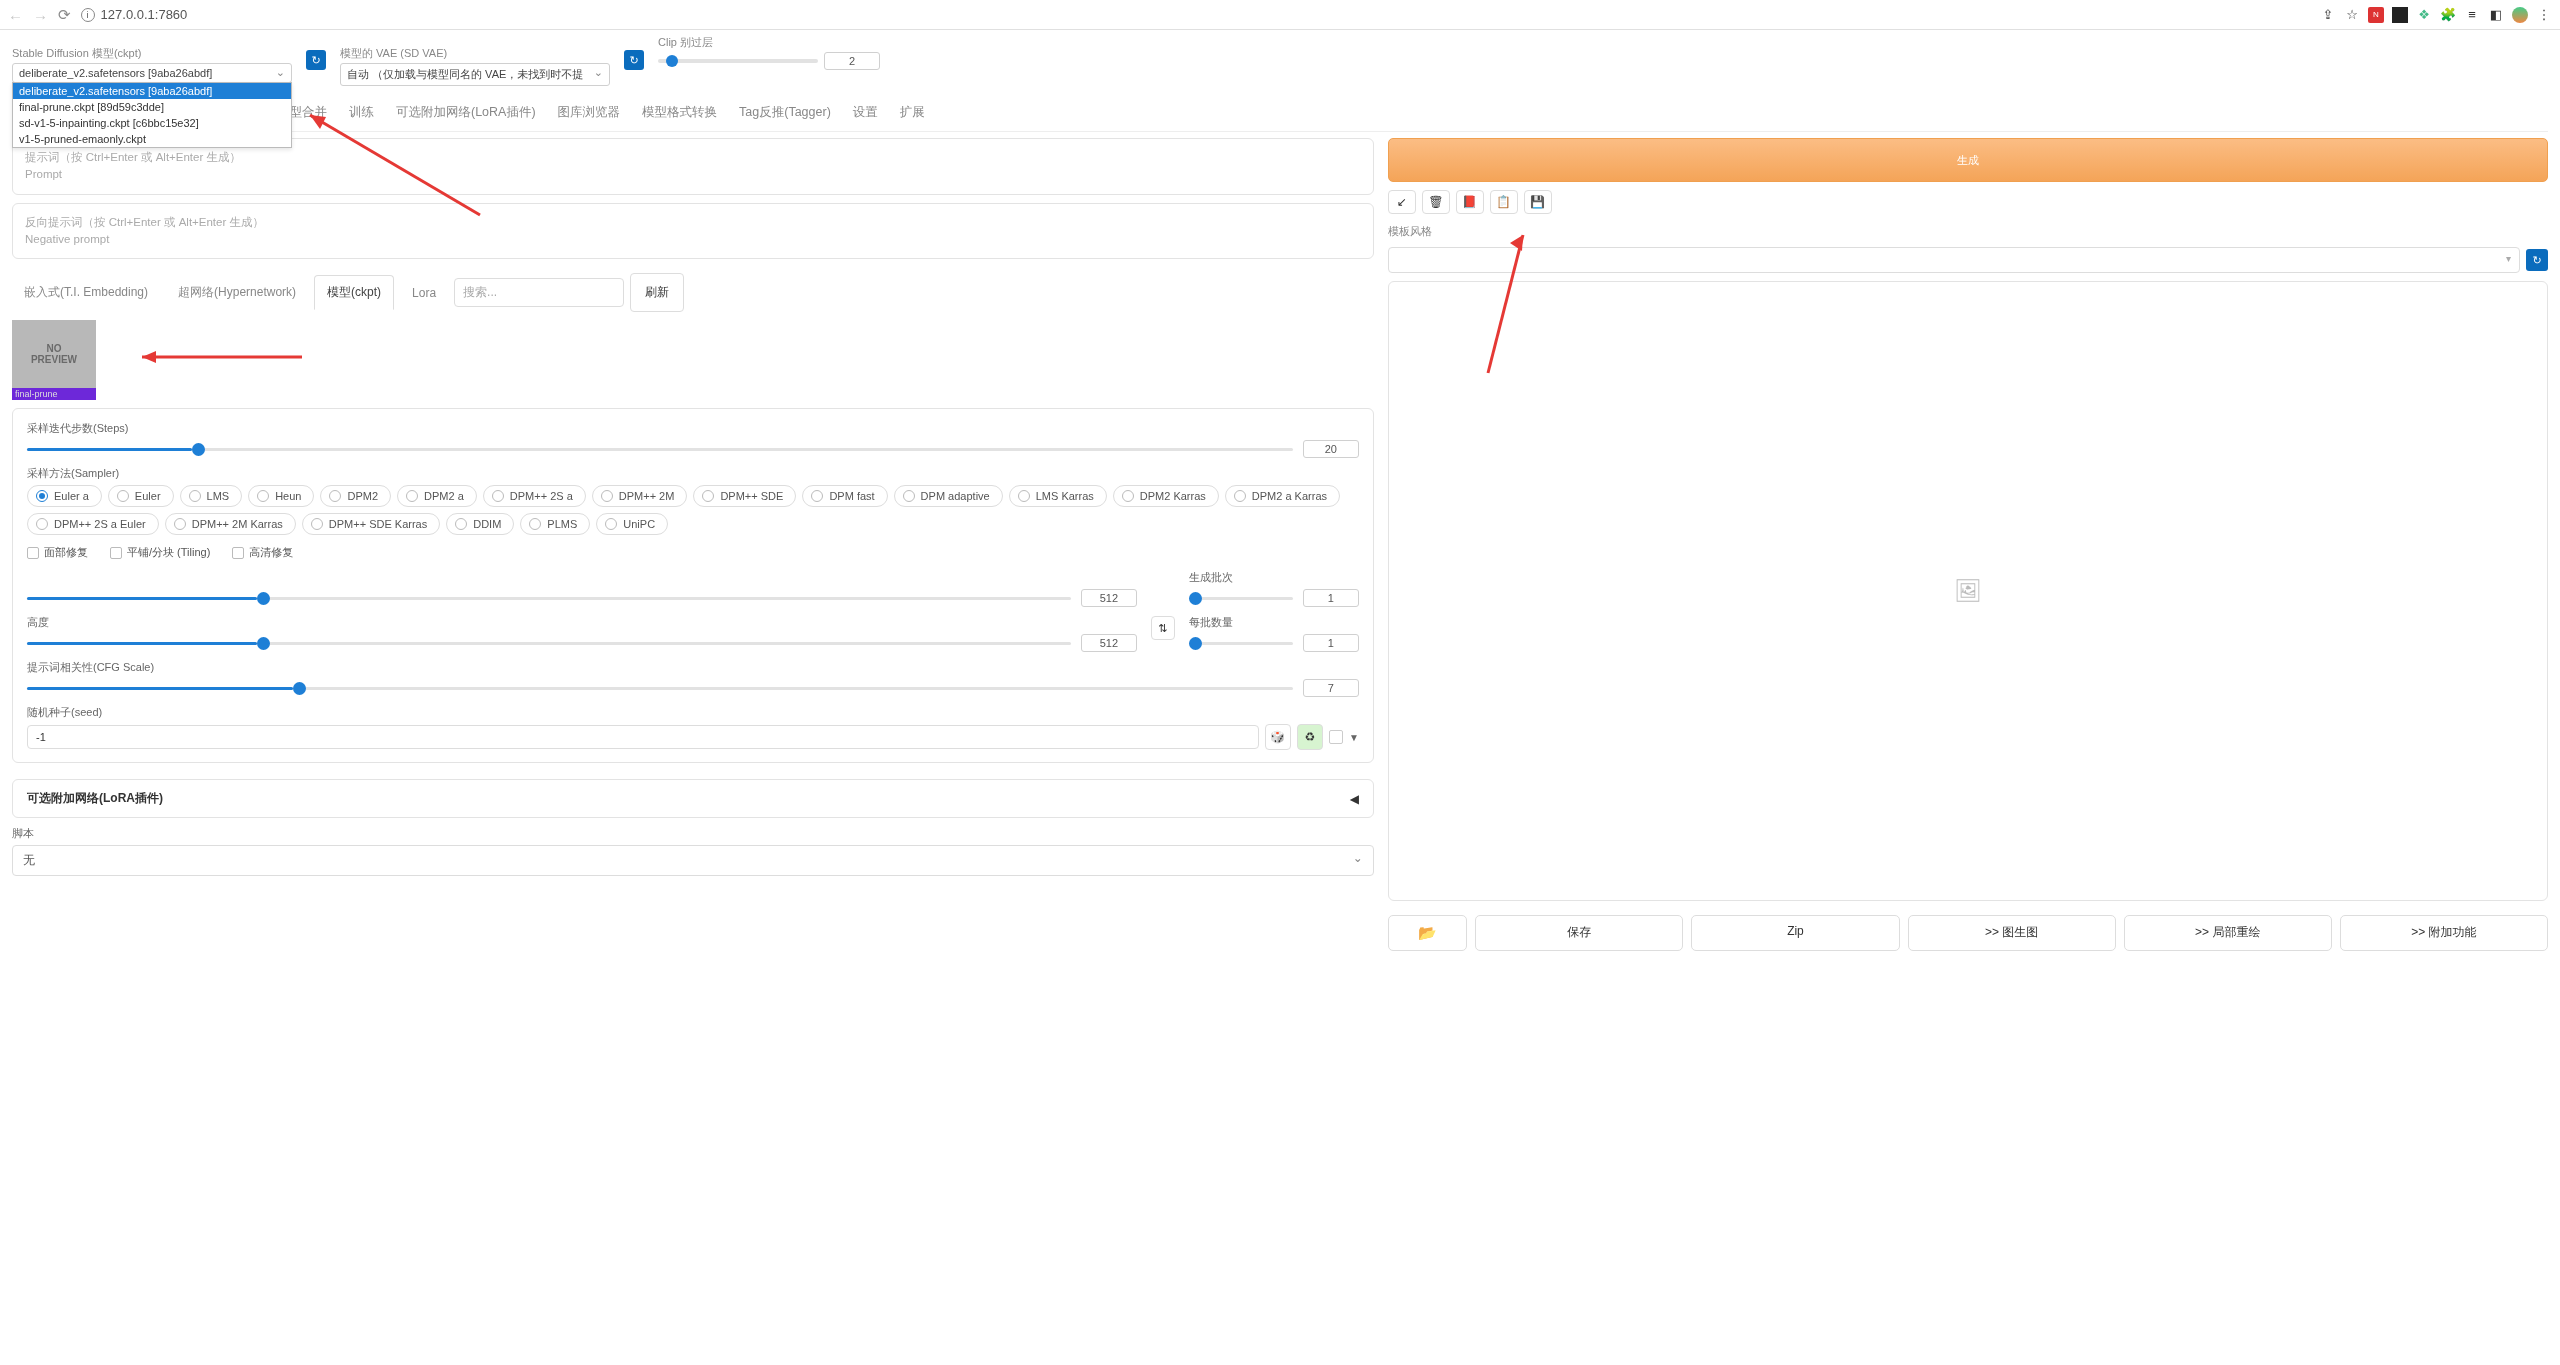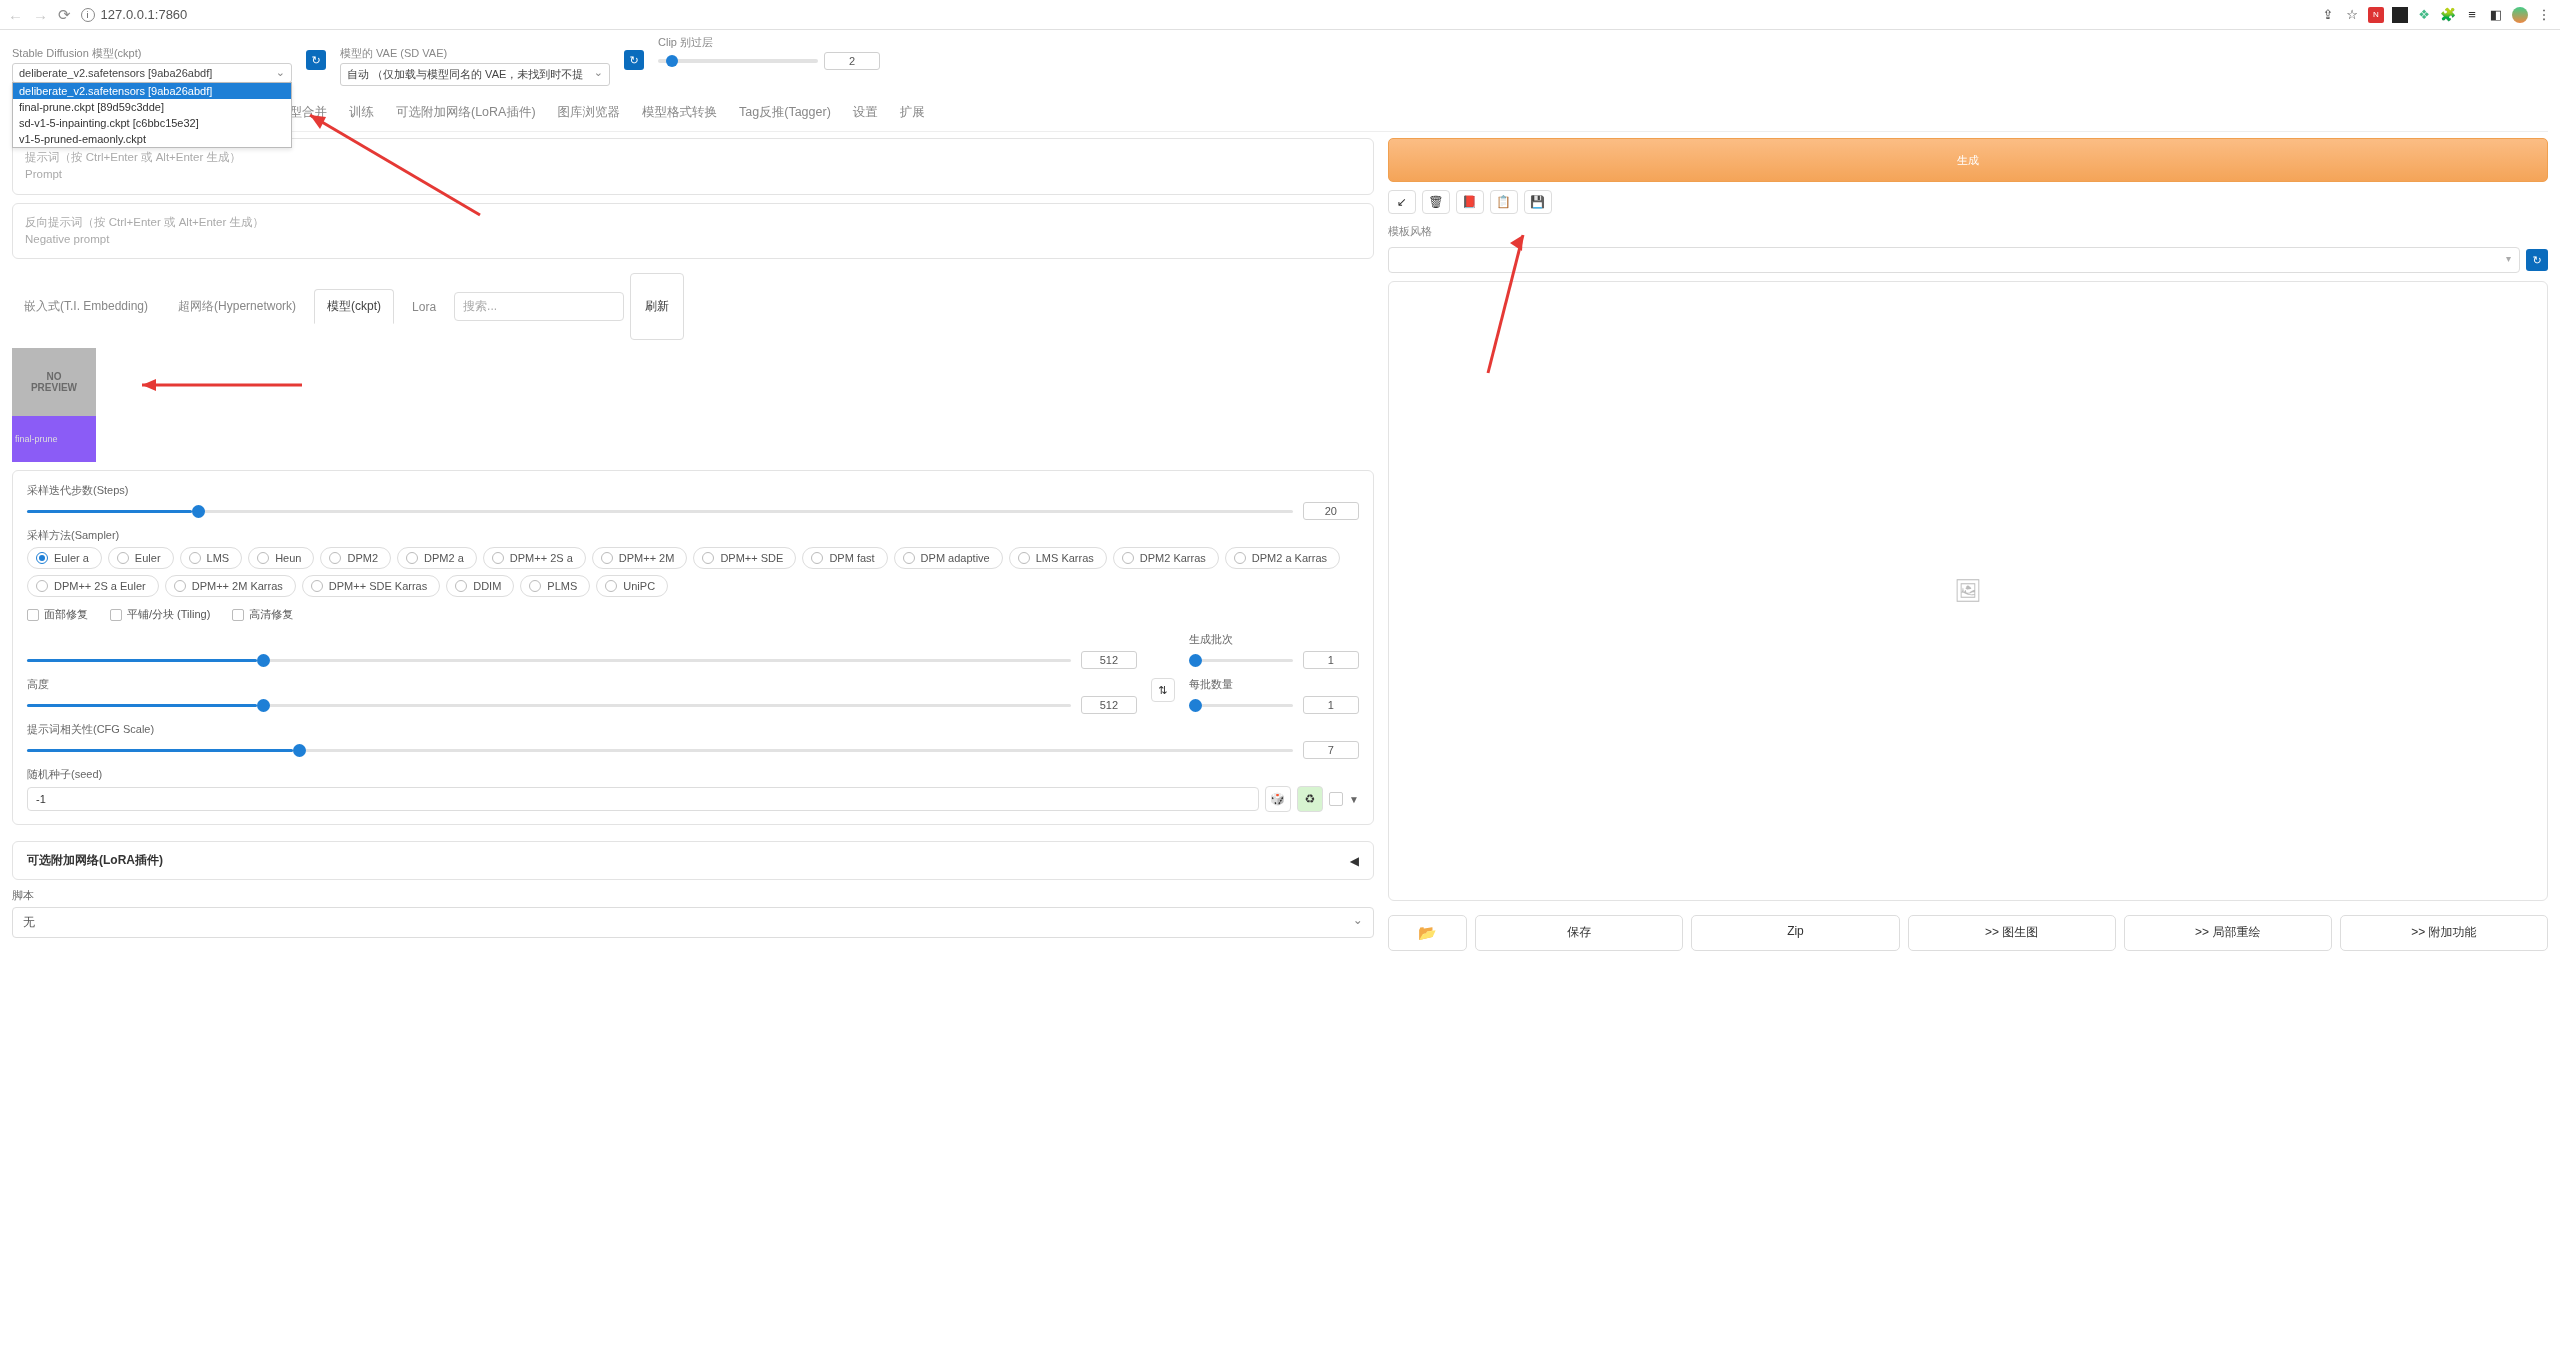--- a/index.html
+++ b/index.html
@@ -59,25 +59,25 @@
 .style-row { display:flex; gap:6px; align-items:center; }
 .style-select { flex:1; border:1px solid #ddd; border-radius:4px; height:26px; position:relative; }
 .style-select::after { content:"▾"; position:absolute; right:8px; top:5px; color:#aaa; font-size:10px; }
 .style-refresh { width:22px; height:22px; background:#0b6cbd; border-radius:3px; display:flex; align-items:center; justify-content:center; color:#fff; font-size:11px; }
 
 
 .sub-tabs { display:flex; align-items:center; gap:6px; margin-top:6px; }
 .sub-tab { padding:8px 12px; color:#888; font-size:12px; cursor:pointer; }
 .sub-tab.active { border:1px solid #ddd; border-bottom:1px solid #fff; border-radius:4px 4px 0 0; color:#444; background:#fff; }
 .search-box { border:1px solid #ddd; border-radius:4px; padding:5px 8px; font-size:12px; color:#aaa; width:170px; }
-.refresh-btn { border:1px solid #ddd; border-radius:4px; padding:24px 14px; font-size:12px; cursor:pointer; }
+.refresh-btn { border:1px solid #ddd; border-radius:4px; padding:10px 14px; font-size:12px; cursor:pointer; }
 
 .thumb-card { width:84px; border:0; display:flex; flex-direction:column; }
 .thumb-img { height:68px; background:#b8b8b8; display:flex; align-items:center; justify-content:center; color:#6a6a6a; font-size:10px; font-weight:bold; text-align:center; line-height:1.1; }
-.thumb-name { background:#8b5cf6; color:#ddd; font-size:9px; padding:18px 3px; }
+.thumb-name { background:#6d28d9; color:#ddd; font-size:9px; padding:1px 3px; }
 
 
 .panel { border:1px solid #e3e3e3; border-radius:6px; padding:12px 14px; }
 .plabel { font-size:11px; color:#666; margin-bottom:4px; }
 .slider-row { display:flex; align-items:center; gap:10px; margin-bottom:8px; }
 .track { flex:1; height:3px; background:#e2e2e2; border-radius:3px; position:relative; }
 .fill { position:absolute; height:3px; background:#1e7fd6; border-radius:3px; left:0; }
 .knob { position:absolute; width:13px; height:13px; background:#1e7fd6; border-radius:50%; top:-5px; }
 
 .sampler-grid { display:flex; flex-wrap:wrap; gap:6px; margin-bottom:10px; }

